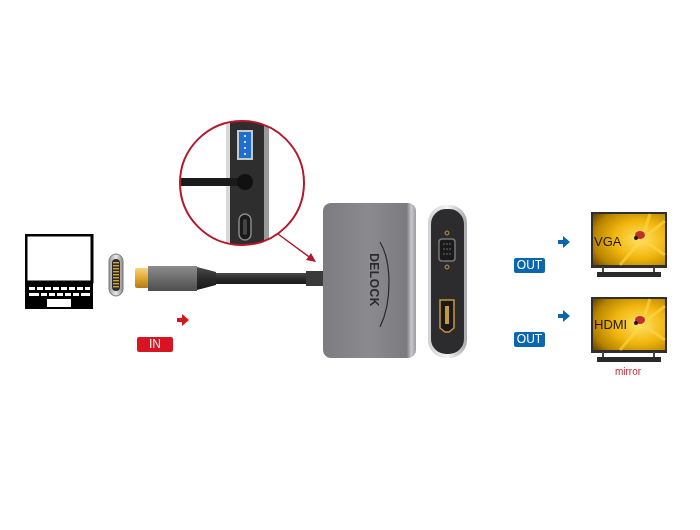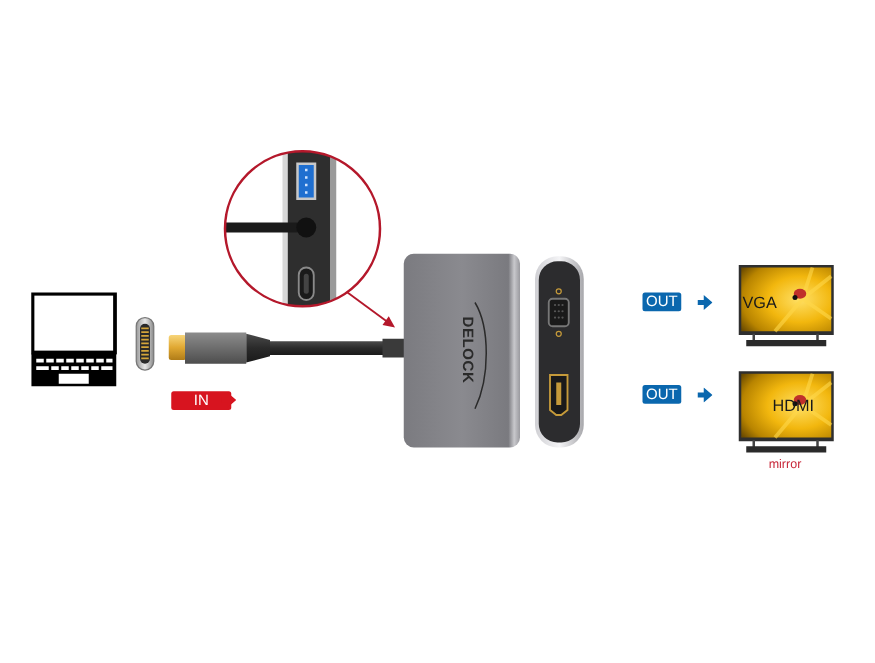--- a/index.html
+++ b/index.html
@@ -1,23 +1,23 @@
 <!DOCTYPE html>
 <html><head>
   <meta charset="utf-8">
   <style>
     html, body { margin: 0; padding: 0; background: #ffffff; }
     body { width: 700px; height: 530px; position: relative; overflow: hidden; font-family: "Liberation Sans", sans-serif; }
     .abs { position: absolute; }
     svg { display: block; }
     .badge {
       position: absolute; color: #fff; font-family: "Liberation Sans", sans-serif;
-      font-size: 12px; line-height: 15px; text-align: center; border-radius: 2px;
-    }
-    .badge-in { background: #d7141f; left: 137px; top: 313px; width: 48px; height: 15px; }
+      font-size: 12px; line-height: 15px; text-align: center; border-radius: 2px; margin-top: 24px;
+    }
+    .badge-in { background: #d7141f; left: 137px; top: 313px; width: 36px; height: 15px; }
     .badge-out { background: #0a67ae; width: 31px; height: 15px; left: 514px; }
     .mon-label {
       position: absolute; font-family: "Liberation Sans", sans-serif; font-size: 13px; color: #1a1a1a;
       letter-spacing: 0px;
       text-align: right;
     }
     .mirror-text {
       position: absolute; left: 598px; top: 366px; width: 60px; text-align: center;
       font-size: 10px; color: #c8283a; font-family: "Liberation Sans", sans-serif;
     }
@@ -265,15 +265,15 @@
         <line x1="52" y1="28" x2="30" y2="54"></line>
         <line x1="52" y1="28" x2="60" y2="3"></line>
     </g>
     <ellipse cx="50" cy="24" rx="5" ry="4" fill="#c0302a"></ellipse>
     <circle cx="46" cy="27" r="2" fill="#111"></circle>
     <rect x="12" y="56" width="2" height="6" fill="#444"></rect>
       <rect x="63" y="56" width="2" height="6" fill="#444"></rect>
     <rect x="7" y="61" width="64" height="5" fill="#2a2a2a"></rect>
   </svg>
 </div>
-<div class="mon-label" style="left:618px; top:317px;">HDMI</div>
+<div class="mon-label" style="left:594px; top:317px;">HDMI</div>
 
 <div class="mirror-text">mirror</div>
 
 </body></html>

